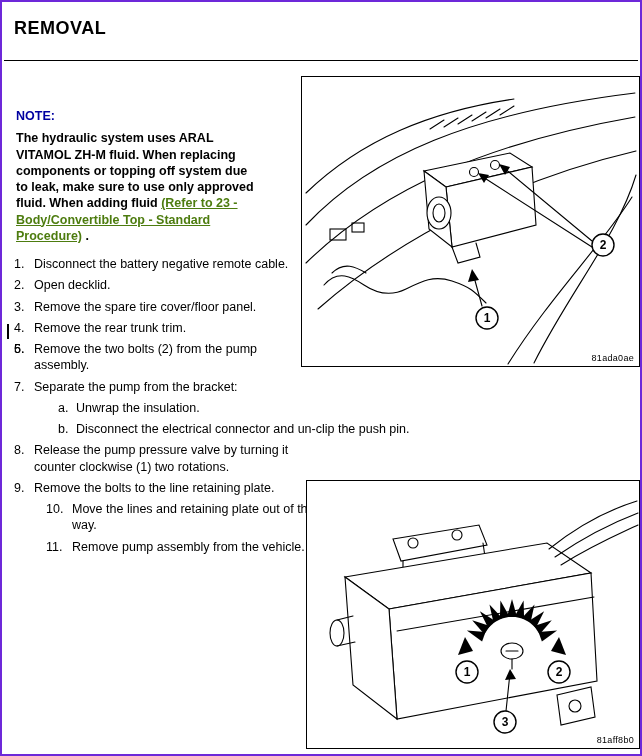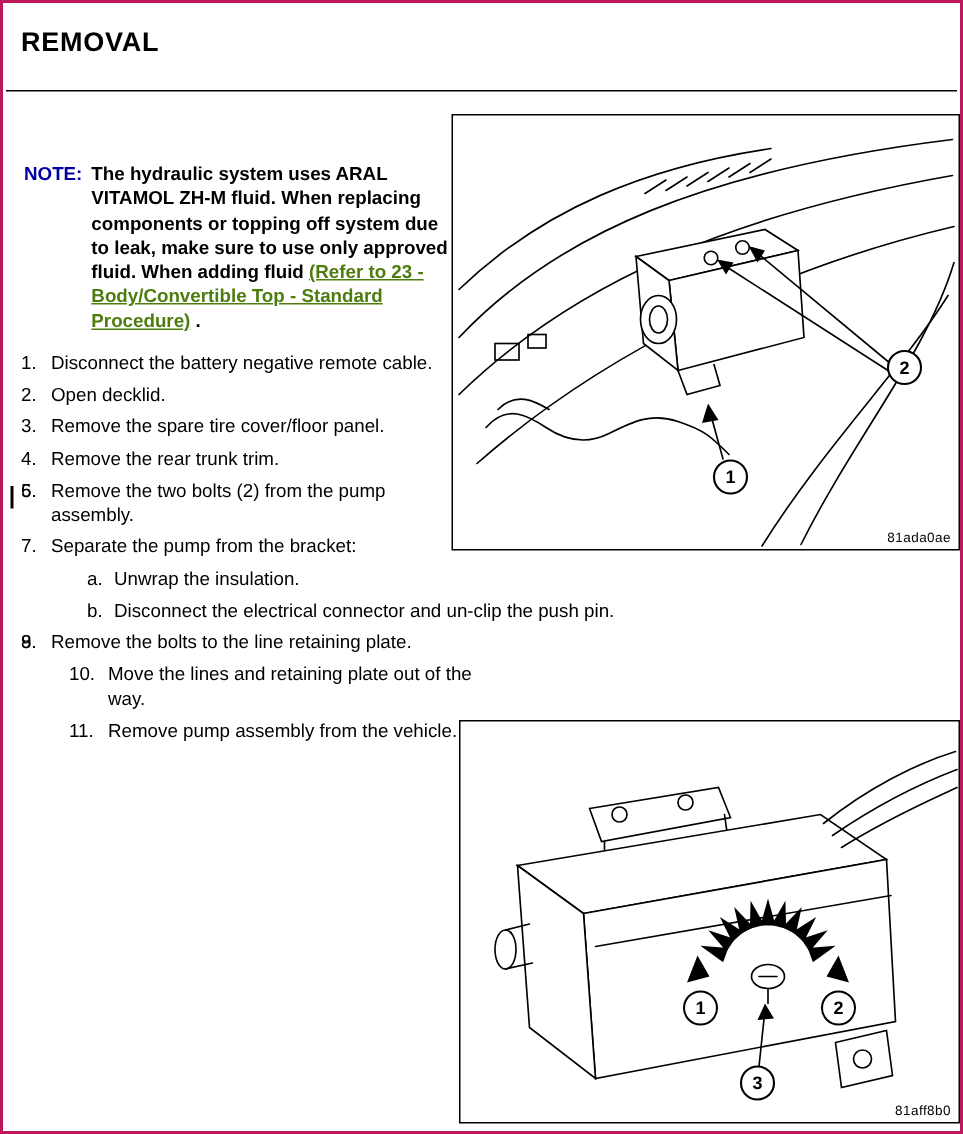--- a/index.html
+++ b/index.html
@@ -1,28 +1,28 @@
 <!DOCTYPE html>
 <html><head>
 <meta charset="utf-8">
 <style>
   html,body{margin:0;padding:0;}
   body{
     width:642px;height:756px;position:relative;background:#fff;
     font-family:"Liberation Sans",sans-serif;color:#000;overflow:hidden;
   }
-  .page{position:absolute;inset:0;border:2px solid #be185d;box-sizing:border-box;background:#fff;}
+  .page{position:absolute;inset:0;border:2px solid #6d28d9;box-sizing:border-box;background:#fff;}
   .title{
     position:absolute;left:12px;top:16px;margin:0;
     font-size:18px;font-weight:bold;letter-spacing:0.5px;
   }
   .header-rule{position:absolute;left:2px;right:2px;top:58px;height:0;border-top:1px solid #000;}
   .left-col{position:absolute;left:12px;top:100px;width:300px;font-size:12.5px;line-height:1.3;}
   
-  .note{display:flex;gap:6px;margin:6px 0 12px 2px;font-weight:bold;}
+  .note{display:flex;gap:6px;margin:6px 0 12px 2px;font-weight:bold;flex-direction:column;}
   .note-label{flex:none;color:#0000a0;}
   .note-text{width:238px;}
   .note-link{color:#4d7c0f;text-decoration:underline;cursor:pointer;}
   
   ul.steps{list-style:none;margin:0;padding:0;}
   ul.steps>li{position:relative;margin:5px 0;padding-left:20px;width:290px;box-sizing:border-box;}
   ul.steps>li.two-digit{padding-left:26px;margin-left:32px;}
   ul.steps>li .num{position:absolute;left:0;top:0;}
   ul.substeps{list-style:none;margin:4px 0 0 24px;padding:0;}
   ul.substeps>li{position:relative;margin:5px 0;padding-left:18px;}
@@ -62,21 +62,21 @@
       <li><span class="num">6.</span><span>Remove the two bolts (2) from the pump assembly.</span></li>
       <li><span class="num">7.</span><span>Separate the pump from the bracket:</span>
         <ul class="substeps">
           <li><span class="num">a.</span><span>Unwrap the insulation.</span></li>
           <li class="wide"><span class="num">b.</span><span>Disconnect the electrical connector and un-clip the push pin.</span></li>
         </ul>
       </li>
     </ul>
 
     <ul class="steps steps-part2">
-      <li><span class="num">8.</span></li>
+      <li><span class="num">8.</span><span>Release the pump pressure valve by turning it counter clockwise (1) two rotations.</span></li>
       <li><span class="num">9.</span><span>Remove the bolts to the line retaining plate.</span></li>
       <li class="two-digit"><span class="num">10.</span><span>Move the lines and retaining plate out of the way.</span></li>
       <li class="two-digit"><span class="num">11.</span><span>Remove pump assembly from the vehicle.</span></li>
     </ul>
   </div>
 
   <div class="change-bar"></div>
 
   <div class="fig fig1">
     <svg viewBox="0 0 337 289">

